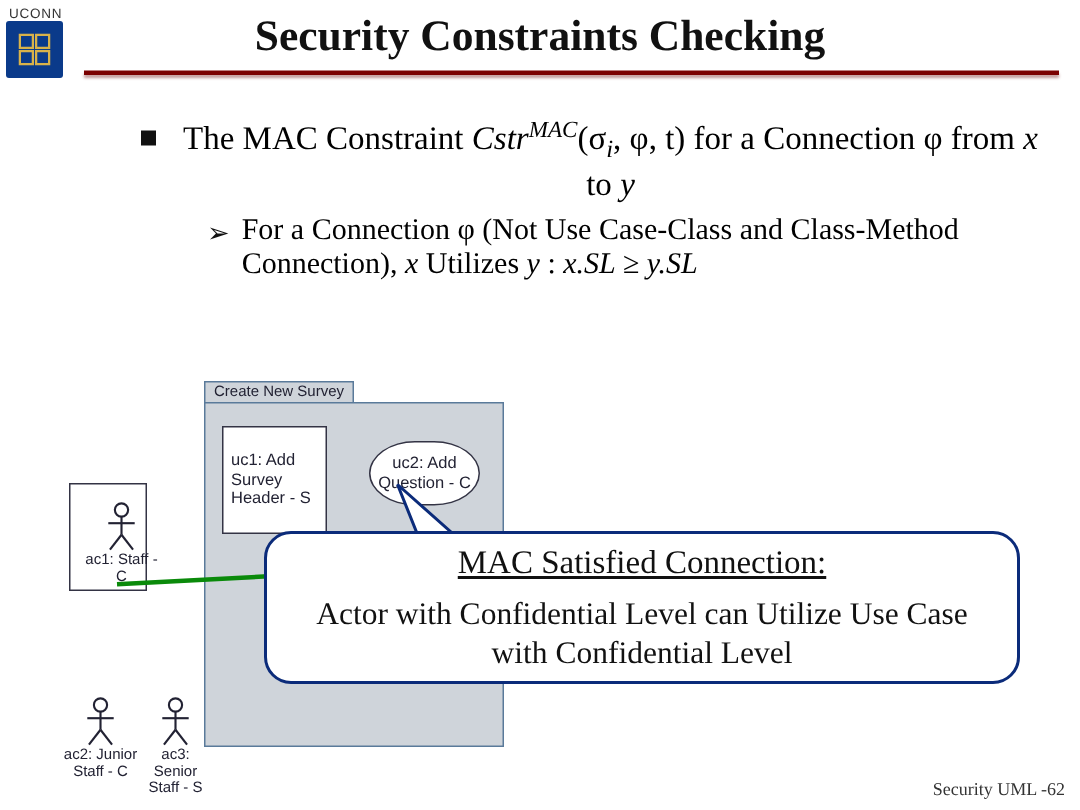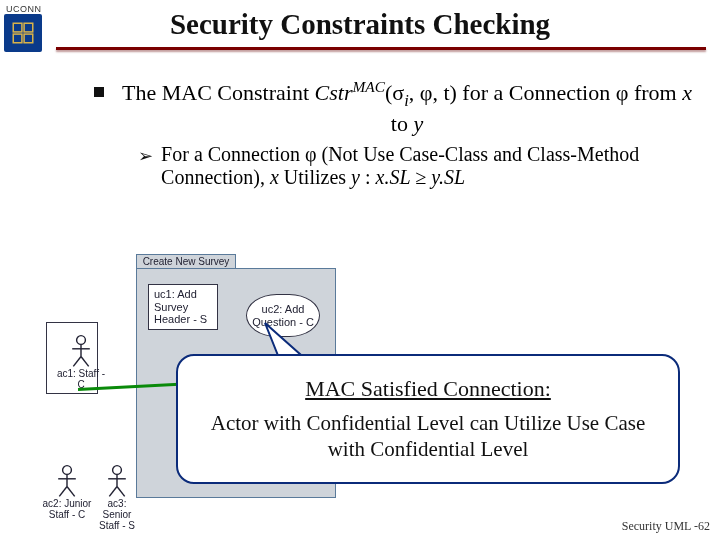--- a/index.html
+++ b/index.html
@@ -86,21 +86,21 @@
     background: #cfd4da;
     font: 10px Arial, sans-serif;
     text-align: center;
     line-height: 13px;
     color: #223;
   }
   .usecase {
     position: absolute;
     border: 1px solid #334;
     background: #fff;
-    padding: 3px 5px;
+    padding: 16px 5px;
     font: 11px Arial, sans-serif;
     color: #223;
     line-height: 1.15;
   }
   .uc1 { left: 112px; top: 16px; width: 70px; }
   .uc2 { left: 210px; top: 26px; width: 74px; border-radius: 50%/60%; text-align:center; padding:8px 4px;}
   .actor {
     position: absolute;
     width: 50px;
     display: flex; flex-direction: column; align-items: center;
@@ -117,21 +117,21 @@
     left: 42px; top: 120px;
     width: 260px; height: 0;
     border-top: 3px solid #0a8a0a;
     transform-origin: left center;
     transform: rotate(-3deg);
   }
 
   .callout {
     position: absolute;
     top: 354px; left: 176px;
-    width: 504px; height: 130px;
+    width: 504px; height: 102px;
     border: 2px solid #0b2b7a;
     border-radius: 18px;
     background: #fff;
     display: flex; flex-direction: column; align-items: center; justify-content: center;
     padding: 6px 14px;
     text-align: center;
   }
   .callout-tail {
     position: absolute;
     top: 318px; left: 250px;

